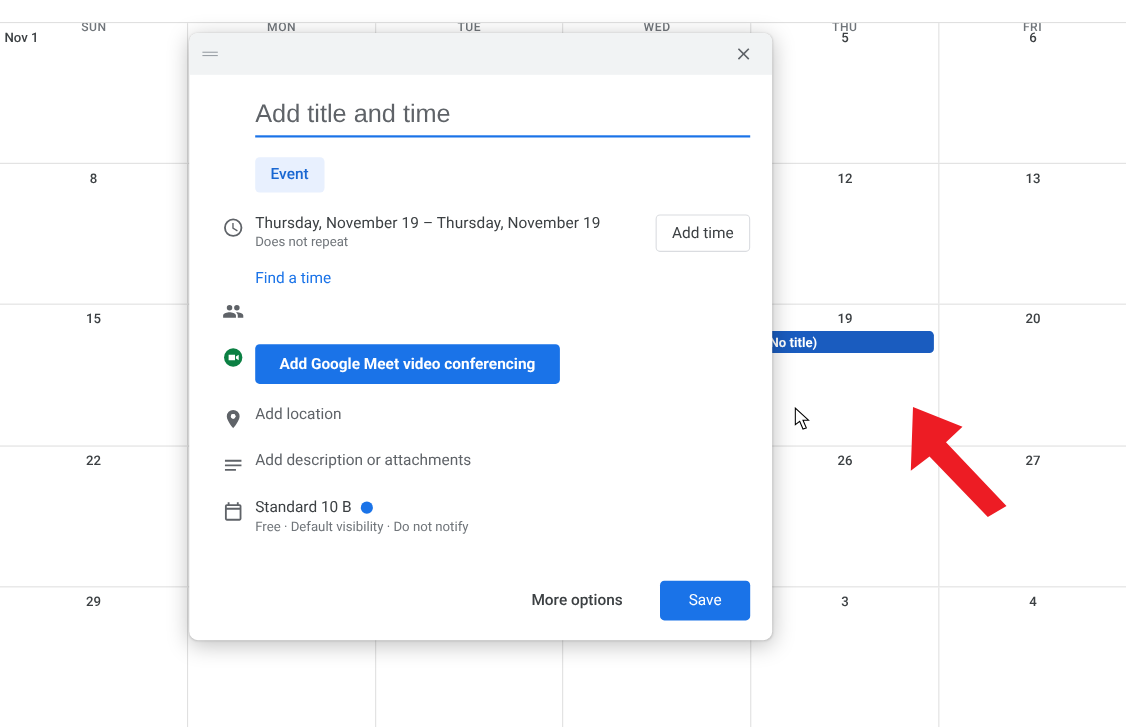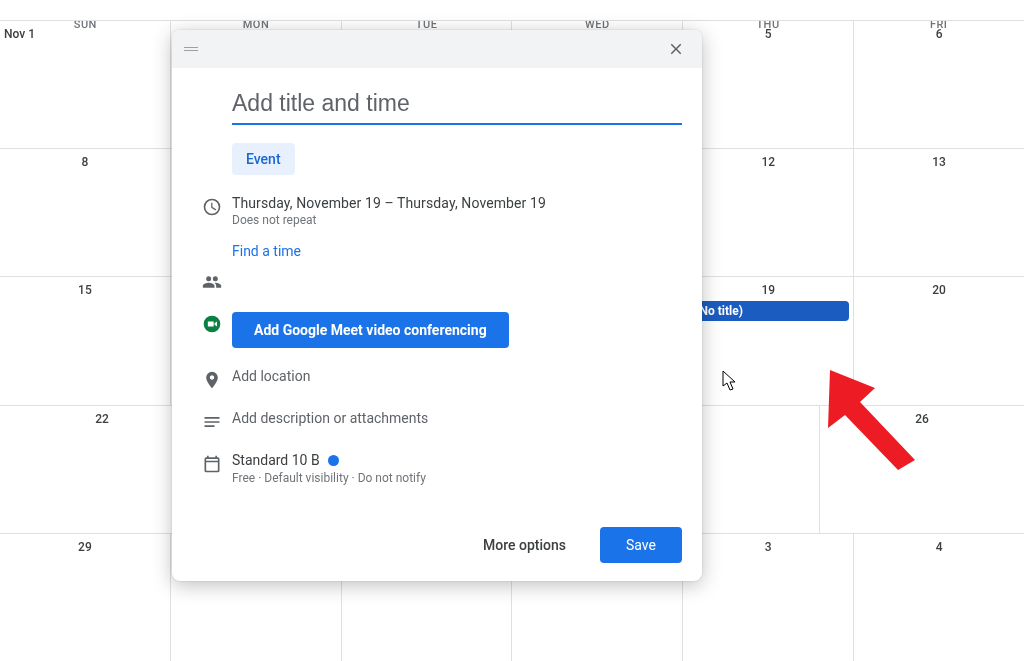--- a/index.html
+++ b/index.html
@@ -306,20 +306,23 @@
       <div class="week">
         <div class="cell">
           <div class="datenum">22</div>
         </div>
         <div class="cell"></div>
         <div class="cell"></div>
         <div class="cell"></div>
         <div class="cell">
           <div class="datenum">26</div>
         </div>
+        <div class="cell">
+          <div class="datenum">27</div>
+        </div>
       </div>
       <div class="week">
         <div class="cell">
           <div class="datenum">29</div>
         </div>
         <div class="cell"></div>
         <div class="cell"></div>
         <div class="cell"></div>
         <div class="cell">
           <div class="datenum">3</div>
@@ -353,20 +356,21 @@
       <div class="ricon">
         <svg viewBox="0 0 24 24">
             <path fill="#5f6368" d="M12 2a10 10 0 1 0 0 20 10 10 0 0 0 0-20zm0 18a8 8 0 1 1 0-16 8 8 0 0 1 0 16zm.5-13H11v6l5.2 3.1.8-1.3-4.5-2.7z"></path>
           </svg>
       </div>
       <div class="rcontent">
         <div class="time-text">
           <div class="range">Thursday, November 19  –  Thursday, November 19</div>
           <div class="repeat">Does not repeat</div>
         </div>
+        <button class="add-time-btn">Add time</button>
       </div>
     </div>
     <span class="find-time">Find a time</span>
 
     <div class="row">
       <div class="ricon">
         <svg viewBox="0 0 24 24">
             <path fill="#5f6368" d="M16 11a3 3 0 1 0-3-3 3 3 0 0 0 3 3zm-8 0a3 3 0 1 0-3-3 3 3 0 0 0 3 3zm0 2c-2.3 0-7 1.2-7 3.5V19h14v-2.5C15 14.2 10.3 13 8 13zm8 0c-.3 0-.6 0-1 .1 1.2.9 2 2 2 3.4V19h6v-2.5c0-2.3-4.7-3.5-7-3.5z"></path>
           </svg>
       </div>

